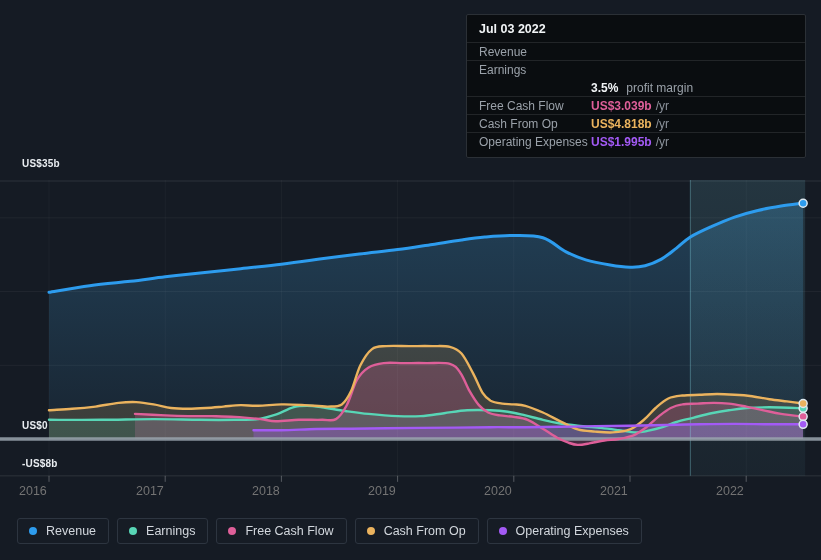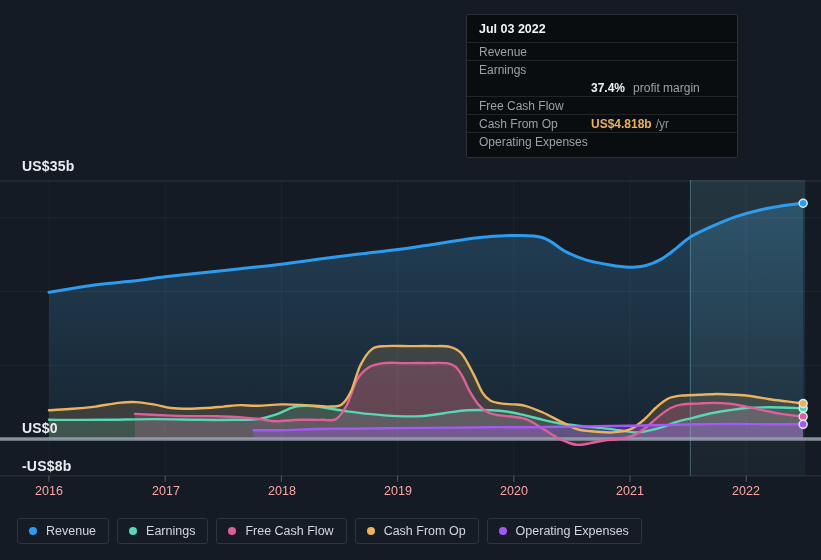--- a/index.html
+++ b/index.html
@@ -1,22 +1,22 @@
 <!DOCTYPE html>
 <html><head>
 <meta charset="utf-8">
 <style>
   html,body{margin:0;padding:0;background:#151b24;}
   .stage{position:relative;width:821px;height:560px;background:#151b24;overflow:hidden;
          font-family:"Liberation Sans","DejaVu Sans",sans-serif;}
   #chart-svg{position:absolute;left:0;top:0;}
-  .ylabel{position:absolute;left:22px;color:#e9edf1;font-size:14px;font-weight:600;letter-spacing:.2px;}
-  .xlabel{position:absolute;top:484px;width:60px;text-align:center;color:#fca5a5;font-size:12.5px;}
+  .ylabel{position:absolute;left:22px;color:#e9edf1;font-size:10px;font-weight:600;letter-spacing:.2px;}
+  .xlabel{position:absolute;top:484px;width:60px;text-align:left;color:#737373;font-size:12.5px;}
   
-  .tooltip{position:absolute;left:466px;top:14px;width:272px;box-sizing:border-box;
+  .tooltip{position:absolute;left:466px;top:14px;width:340px;box-sizing:border-box;
            background:#0a0d10;border:1px solid #2b3036;border-radius:2px;z-index:5;
            padding:0 0 7px 0;}
   .tt-date{padding:7px 12px 6px 12px;color:#f1f4f6;font-size:12.5px;font-weight:700;}
   .tt-row{display:grid;grid-template-columns:112px 1fr;padding:0 12px;align-items:center;
           border-top:1px solid rgba(255,255,255,0.10);height:17px;}
   .tt-row.no-sep{border-top:none;height:18px;}
   .tt-label{color:#9aa1a9;font-size:12px;}
   .tt-value{font-size:12px;font-weight:700;}
   .tt-suffix{color:#8b929b;font-weight:400;margin-left:4px;font-size:12px;}
   .tt-margin-val{color:#f1f4f6;font-size:12px;font-weight:700;}
@@ -101,31 +101,33 @@
   <div class="tooltip">
     <div class="tt-date">Jul 03 2022</div>
     <div class="tt-row">
       <span class="tt-label">Revenue</span>
     </div>
     <div class="tt-row">
       <span class="tt-label">Earnings</span>
     </div>
     <div class="tt-row no-sep">
       <span></span>
-      <span><span class="tt-margin-val">37.4%</span><span class="tt-margin-label">profit margin</span></span>
+      <span><span class="tt-margin-val">3.5%</span><span class="tt-margin-label">profit margin</span></span>
     </div>
     <div class="tt-row">
       <span class="tt-label">Free Cash Flow</span>
+      <span class="tt-value" style="color: rgb(222, 95, 153);"><span>US$3.039b</span><span class="tt-suffix">/yr</span></span>
     </div>
     <div class="tt-row">
       <span class="tt-label">Cash From Op</span>
       <span class="tt-value" style="color: rgb(235, 179, 94);"><span>US$4.818b</span><span class="tt-suffix">/yr</span></span>
     </div>
     <div class="tt-row">
       <span class="tt-label">Operating Expenses</span>
+      <span class="tt-value" style="color: rgb(163, 90, 245);"><span>US$1.995b</span><span class="tt-suffix">/yr</span></span>
     </div>
   </div>
 
   <div class="legend">
     <div class="legend-item">
       <span class="dot" style="background: rgb(45, 156, 238);"></span>
       <span>Revenue</span>
     </div>
     <div class="legend-item">
       <span class="dot" style="background: rgb(88, 214, 182);"></span>

